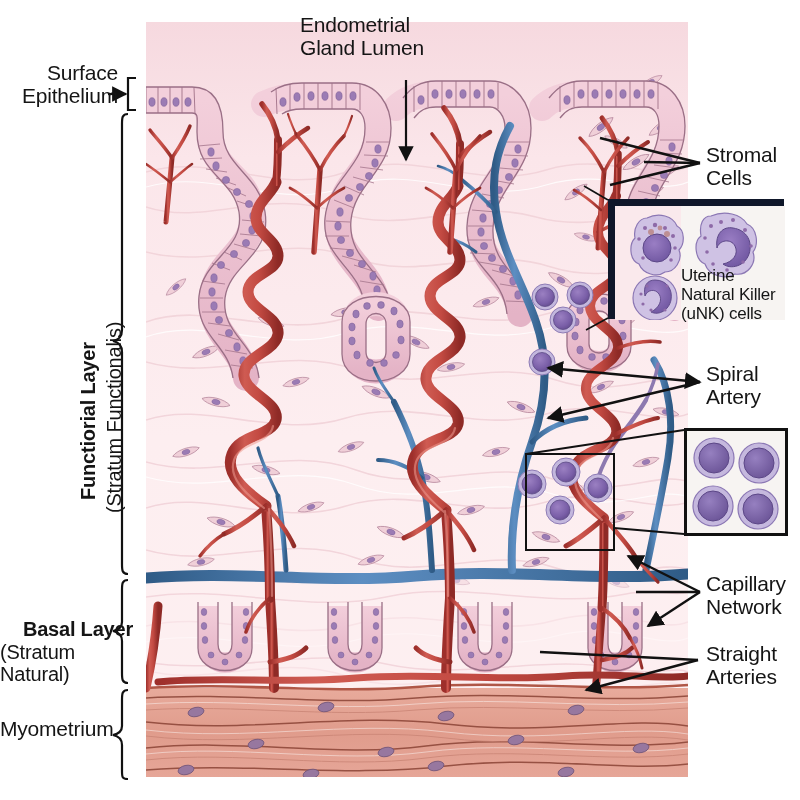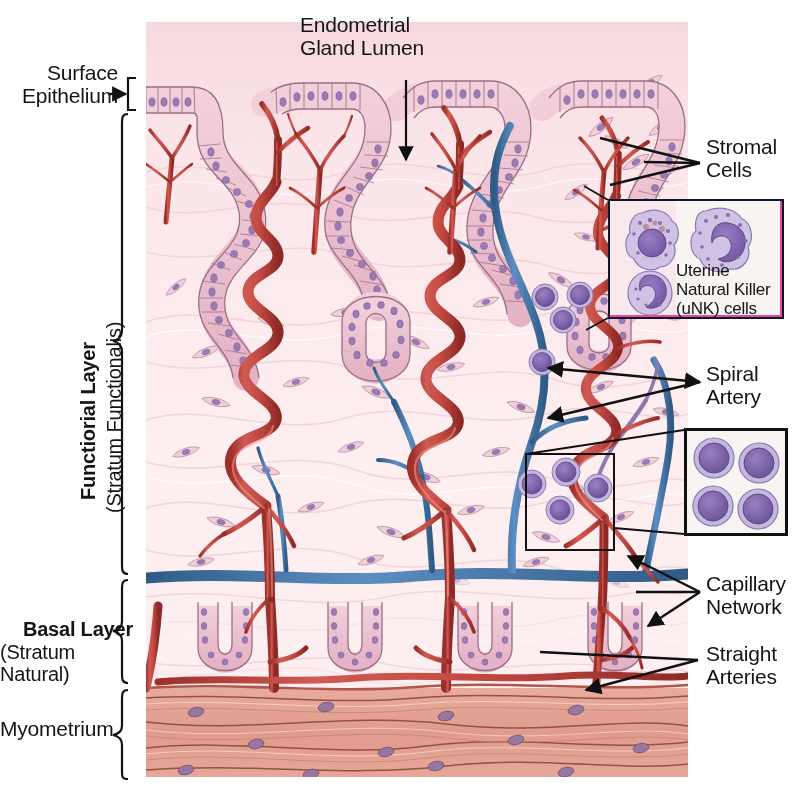--- a/index.html
+++ b/index.html
@@ -717,21 +717,21 @@
     <line x1="698" y1="660" x2="586" y2="690" stroke="#111" stroke-width="2.4" marker-end="url(#arrowHead)"></line>
 
     <line x1="608" y1="200" x2="584" y2="186" stroke="#111" stroke-width="1.6"></line>
     <line x1="608" y1="318" x2="586" y2="330" stroke="#111" stroke-width="1.6"></line>
 
     <line x1="526" y1="454" x2="684" y2="430" stroke="#111" stroke-width="1.8"></line>
     <line x1="614" y1="528" x2="684" y2="534" stroke="#111" stroke-width="1.8"></line>
   </svg>
 
   <div style="position:absolute;left:608px;top:199px;width:176px;height:120px;
-              border:2px solid #0f172a;background:#ec4899;box-sizing:border-box;">
+              border:7px solid #0f172a;background:#ec4899;box-sizing:border-box;">
     <svg width="170" height="114" viewBox="0 0 170 114">
       <rect x="0" y="0" width="170" height="114" fill="#f7f4f2"></rect>
       <rect x="0" y="0" width="66" height="114" fill="#fae9ec"></rect>
       <defs>
         <radialGradient id="nkN" cx="40%" cy="35%" r="72%">
           <stop offset="0%" stop-color="#9a7ec4"></stop>
           <stop offset="100%" stop-color="#6f56a0"></stop>
         </radialGradient>
       </defs>
 
@@ -823,21 +823,21 @@
       </g>
     </svg>
   </div>
 
   <div class="lbl r" style="left:0px;top:62px;width:118px;">Surface
 Epithelium</div>
 
   <div class="lbl c" style="left:300px;top:14px;width:210px;">Endometrial
 Gland Lumen</div>
 
-  <div class="lbl" style="left:706px;top:136px;width:94px;">Stromal
+  <div class="lbl" style="left:706px;top:144px;width:94px;">Stromal
 Cells</div>
 
   <div class="lbl" style="left:706px;top:363px;width:94px;">Spiral
 Artery</div>
 
 
   <div class="lbl" style="left:706px;top:573px;width:100px;">Capillary
 Network</div>
 
   <div class="lbl" style="left:706px;top:643px;width:98px;">Straight

